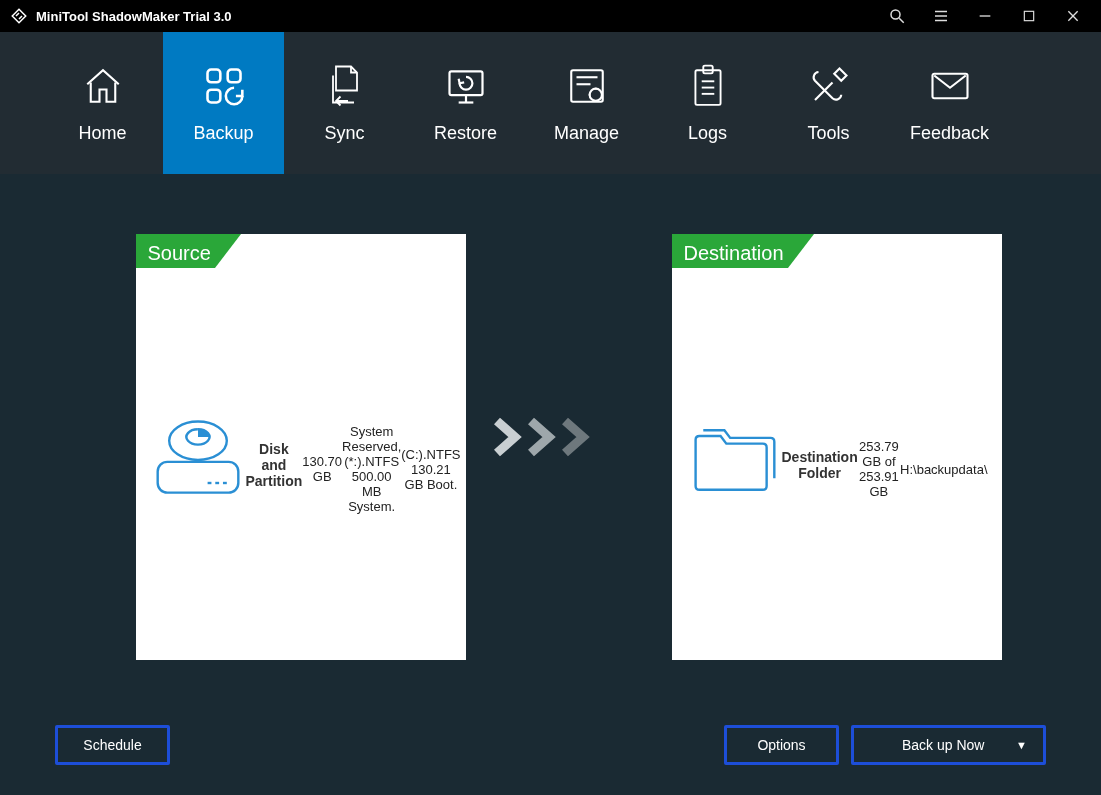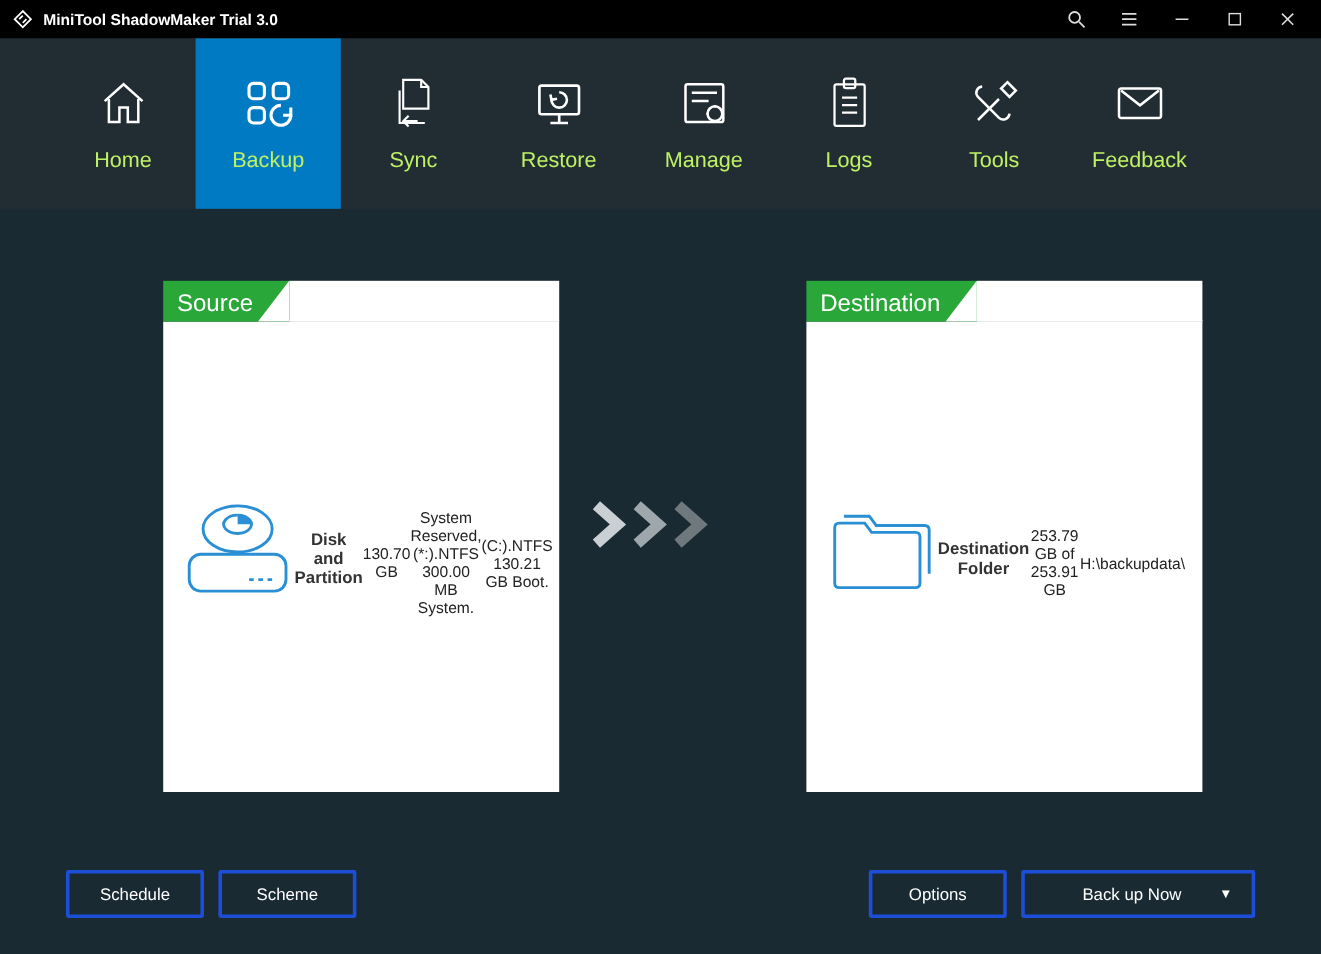--- a/index.html
+++ b/index.html
@@ -45,21 +45,21 @@
     padding-left: 42px;
   }
   .nav-item {
     width: 121px;
     display: flex;
     flex-direction: column;
     align-items: center;
     justify-content: center;
     gap: 14px;
     cursor: pointer;
-    color: #bef264;
+    color: #ffffff;
   }
   .nav-item.active {
     background: #007ac2;
   }
   .nav-label {
     font-size: 18px;
     font-weight: 400;
   }
   .nav-icon { height: 46px; display:flex; align-items:center; justify-content:center;}
   
@@ -319,21 +319,21 @@
           <line x1="60" y1="70" x2="64" y2="70"></line>
           <line x1="68" y1="70" x2="72" y2="70"></line>
           <line x1="76" y1="70" x2="80" y2="70"></line>
           <ellipse cx="50" cy="26" rx="30" ry="20"></ellipse>
           <path d="M50 14 A12 8 0 1 1 49.9 14"></path>
           <path d="M50 14 A12 8 0 0 1 62 22 L50 22 Z" fill="#2a8fd4" stroke="none"></path>
         </svg>
       </div>
       <div class="card-title">Disk and Partition</div>
       <div class="card-line">130.70 GB</div>
-      <div class="card-line">System Reserved,(*:).NTFS 300.00 MB System.</div>
+      <div class="card-line">System Reserved,(*:).NTFS 500.00 MB System.</div>
       <div class="card-line">(C:).NTFS 130.21 GB Boot.</div>
     </div>
   </div>
 
   <div class="arrows">
     <svg width="120" height="40" viewBox="0 0 120 40">
       <path d="M6 4 L24 20 L6 36" fill="none" stroke="#c9cfd2" stroke-width="9" stroke-linecap="butt"></path>
       <path d="M40 4 L58 20 L40 36" fill="none" stroke="#9ea7ab" stroke-width="9"></path>
       <path d="M74 4 L92 20 L74 36" fill="none" stroke="#6e787d" stroke-width="9"></path>
     </svg>
@@ -357,23 +357,20 @@
       <div class="card-line">H:\backupdata\</div>
     </div>
   </div>
 
 </div>
 
 <div class="footer">
   <div class="btn">
       <span>Schedule</span>
     </div>
-  <div class="btn">
-      <span>Scheme</span>
-    </div>
   <div class="spacer"></div>
   <div class="btn">
       <span>Options</span>
     </div>
   <div class="btn primary">
     <span>Back up Now</span>
     <span class="caret">▼</span>
   </div>
 </div>
 

